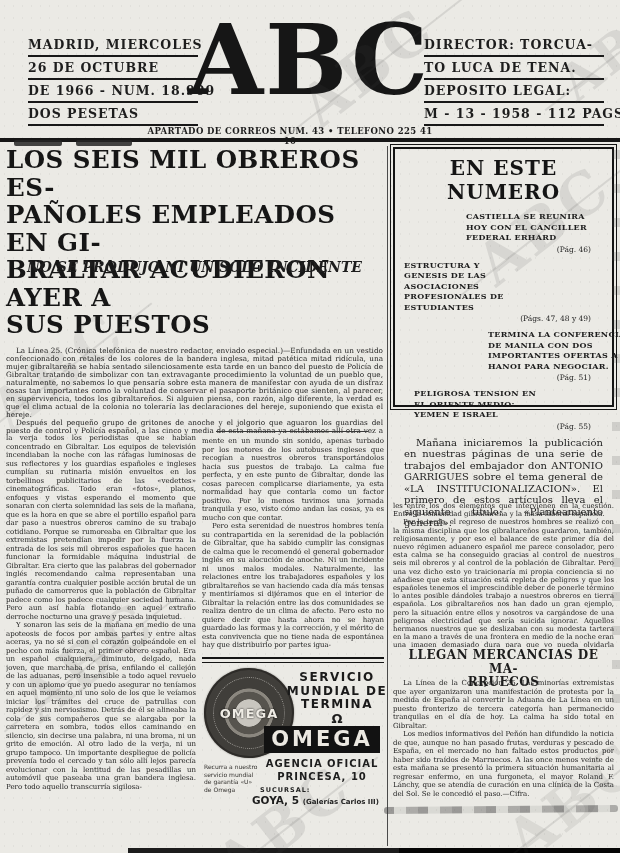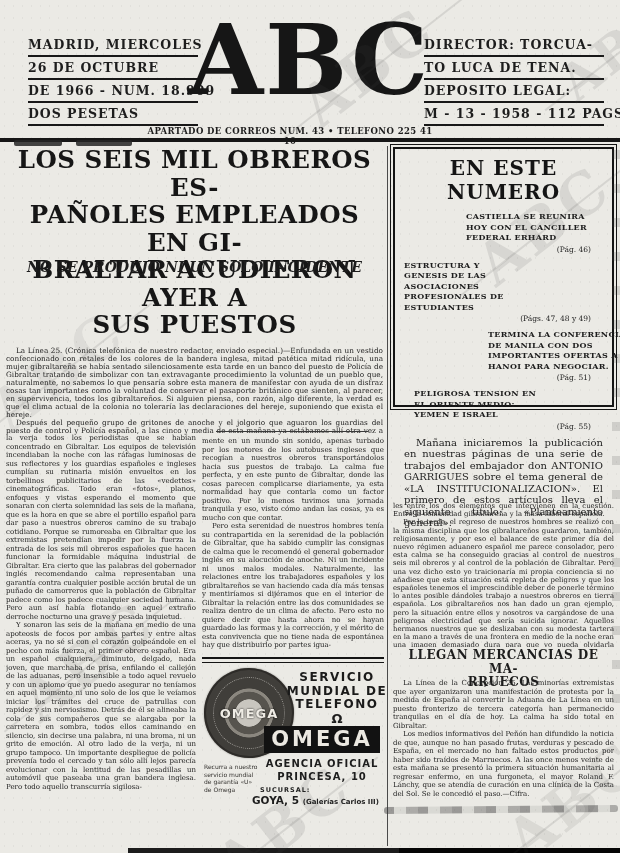--- a/index.html
+++ b/index.html
@@ -36,21 +36,21 @@
                 white-space:nowrap; }
   .logo { position:absolute; left:188px; top:12px; width:240px; text-align:center;
           font-weight:bold; font-size:97px; line-height:1; letter-spacing:2px; color:#161616; }
   .contact { position:absolute; left:140px; top:126px; width:300px; text-align:center;
              font-weight:bold; font-size:8.5px; letter-spacing:.4px; }
   .header-rule { position:absolute; left:0; top:138px; width:620px; height:3.5px; background:#161616; }
   .blot { position:absolute; background:#242424; border-radius:2px; opacity:.85; }
   .blot.b1 { left:14px; top:140px; width:48px; height:6px; }
   .blot.b2 { left:76px; top:140px; width:56px; height:6px; }
   
-  .headline { position:absolute; left:6px; top:146px; width:377px; text-align:center;
+  .headline { position:absolute; left:6px; top:146px; width:377px; text-align:left;
               font-weight:bold; font-size:24.5px; line-height:27.5px; letter-spacing:.5px; color:#161616; }
   .subtitle { position:absolute; left:6px; top:259px; width:377px; text-align:center;
               font-weight:bold; font-style:italic; font-size:14px; }
   .deck { position:absolute; left:6px; top:279px; width:377px; text-align:center;
           font-size:12.5px; line-height:15px; }
   .kicker { position:absolute; left:6px; top:311px; width:377px; text-align:center;
             font-weight:bold; font-size:13px; line-height:16.5px; }
   
   .bodytext p { text-align:justify; }
   .bodytext p.ind { text-indent:10px; }
@@ -222,21 +222,21 @@
     </div>
     <div class="fineprint">
       <div>Recurra a nuestro</div>
       <div>servicio mundial</div>
       <div>de garantía «U»</div>
       <div>de Omega</div>
     </div>
     <div class="service">
       <div>SERVICIO</div>
       <div>MUNDIAL DE</div>
-      <div>TELEFONO</div>
+      <div>TERMINA</div>
     </div>
     <div class="omega-sym">Ω</div>
     <div class="brand-box">OMEGA</div>
     <div class="agency">
       <div>AGENCIA OFICIAL</div>
       <div>PRINCESA, 10</div>
     </div>
     <div class="branch-label">SUCURSAL:</div>
     <div class="branch">
       <span>GOYA, 5</span>

